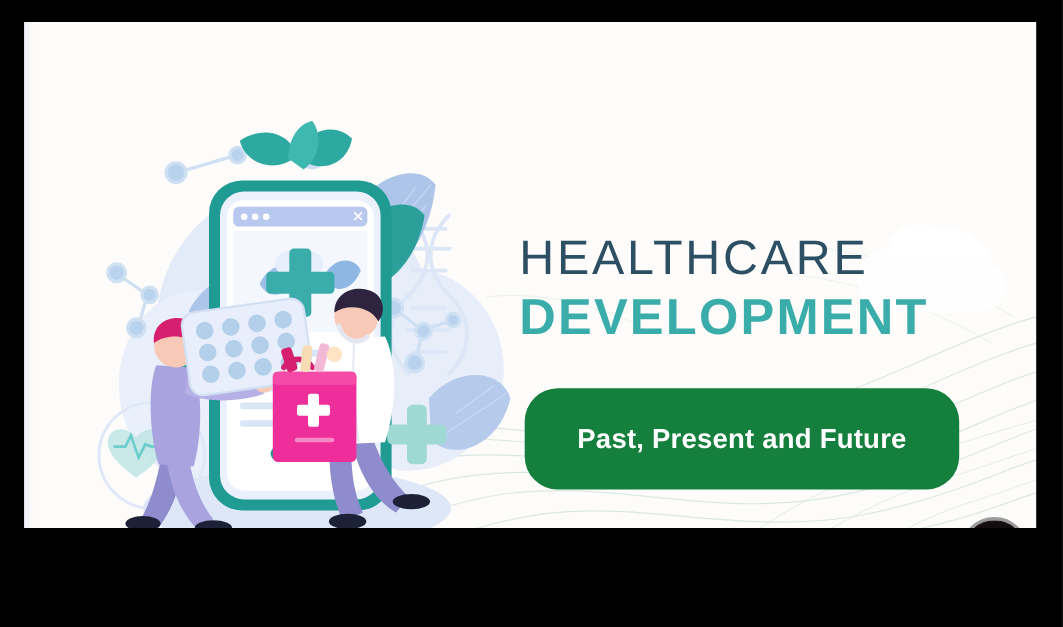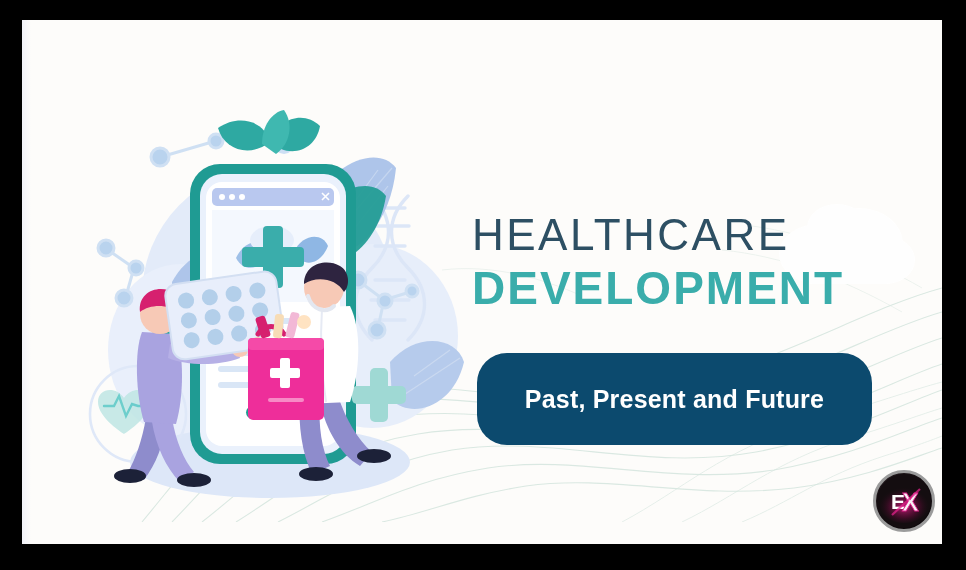--- a/index.html
+++ b/index.html
@@ -11,21 +11,21 @@
   }
   #frame {
     position:relative;
     width:966px; height:570px;
     background:#000;
   }
   
   #slide {
     position:absolute;
     left:22px; top:20px;
-    width:920px; height:524px;
+    width:920px; height:460px;
     background:#fdfcfa;
     overflow:hidden;
   }
   #edge-strip {
     position:absolute; left:0; top:0;
     width:9px; height:100%;
     background:linear-gradient(to right,#f1f2f8,#fdfcfa);
   }
   
   .waves { position:absolute; inset:0; pointer-events:none; }
@@ -43,21 +43,21 @@
     color:#2d4f63; line-height:1.05; white-space:nowrap;
   }
   #title-sub {
     font-size:46px; font-weight:700; letter-spacing:2px;
     color:#3aadab; line-height:1.15; margin-top:4px; white-space:nowrap;
   }
   
   #subtitle-banner {
     position:absolute; left:455px; top:333px;
     width:395px; height:92px;
-    background:#0c4a6e;
+    background:#15803d;
     border-radius:30px;
     display:flex; align-items:center; justify-content:center;
   }
   #subtitle-text {
     color:#ffffff; font-size:25px; font-weight:700; letter-spacing:0.2px;
   }
   
   #logo-badge {
     position:absolute; left:851px; top:450px;
     width:62px; height:62px; border-radius:50%;

